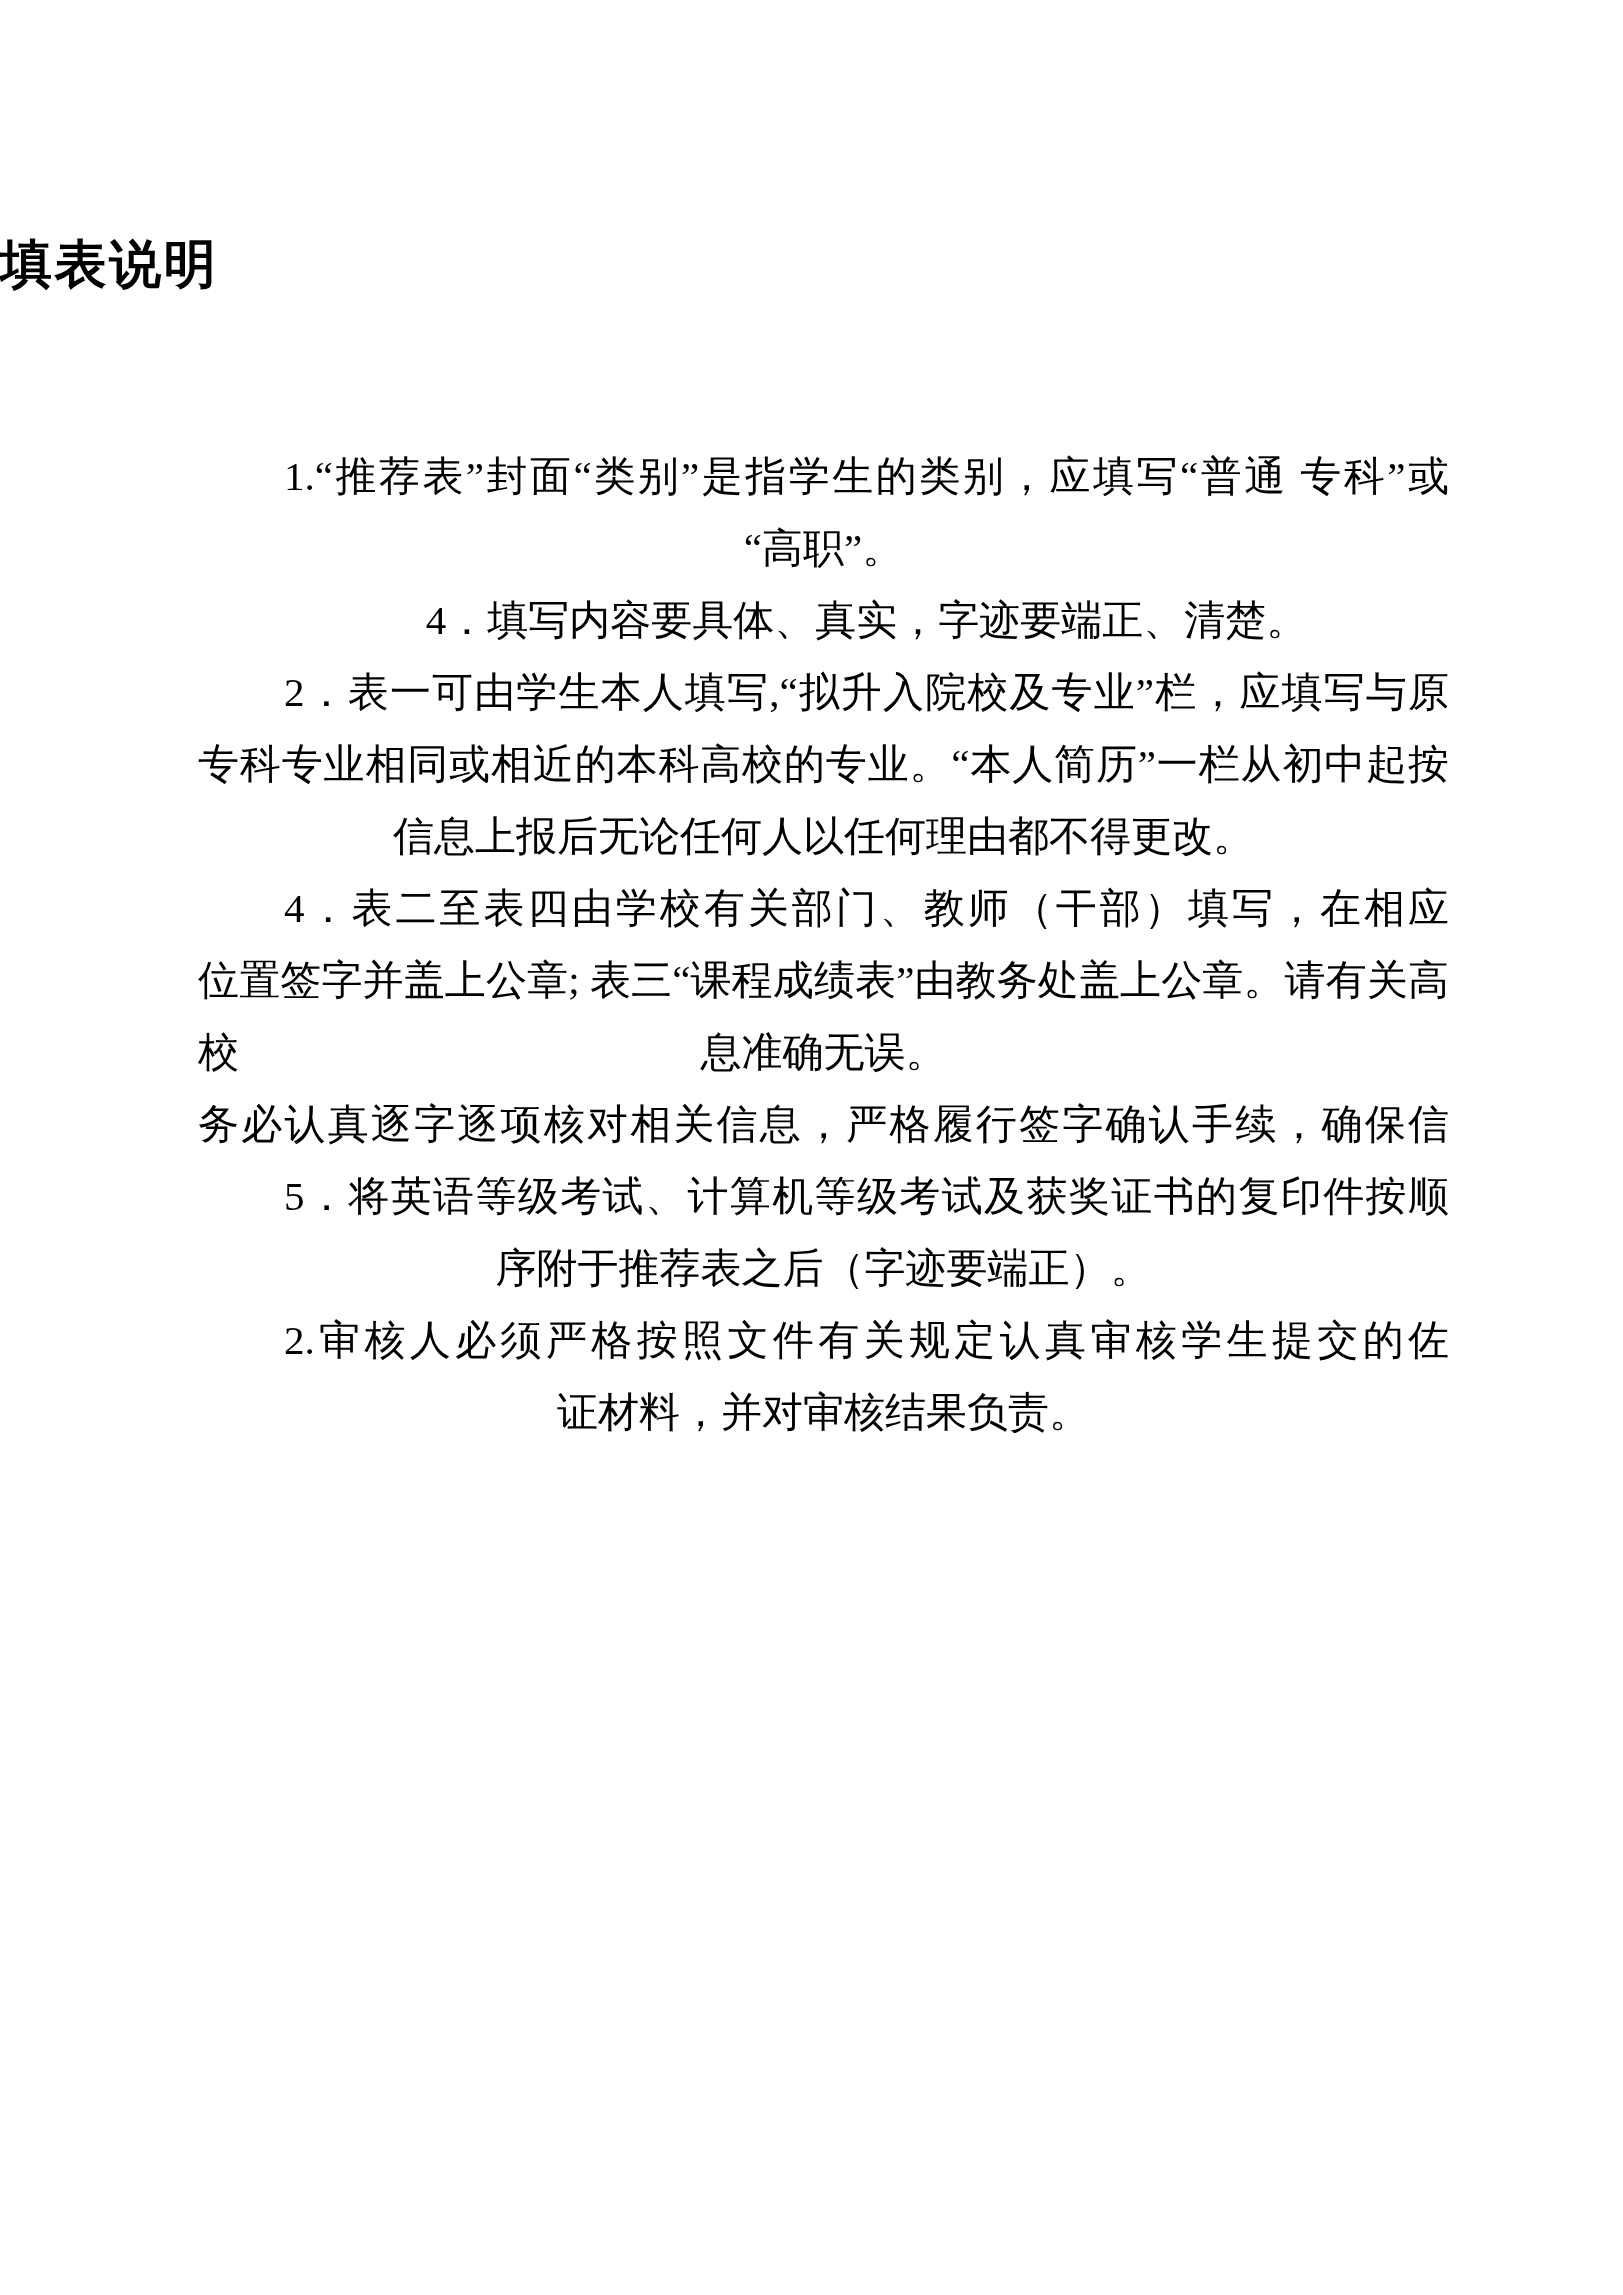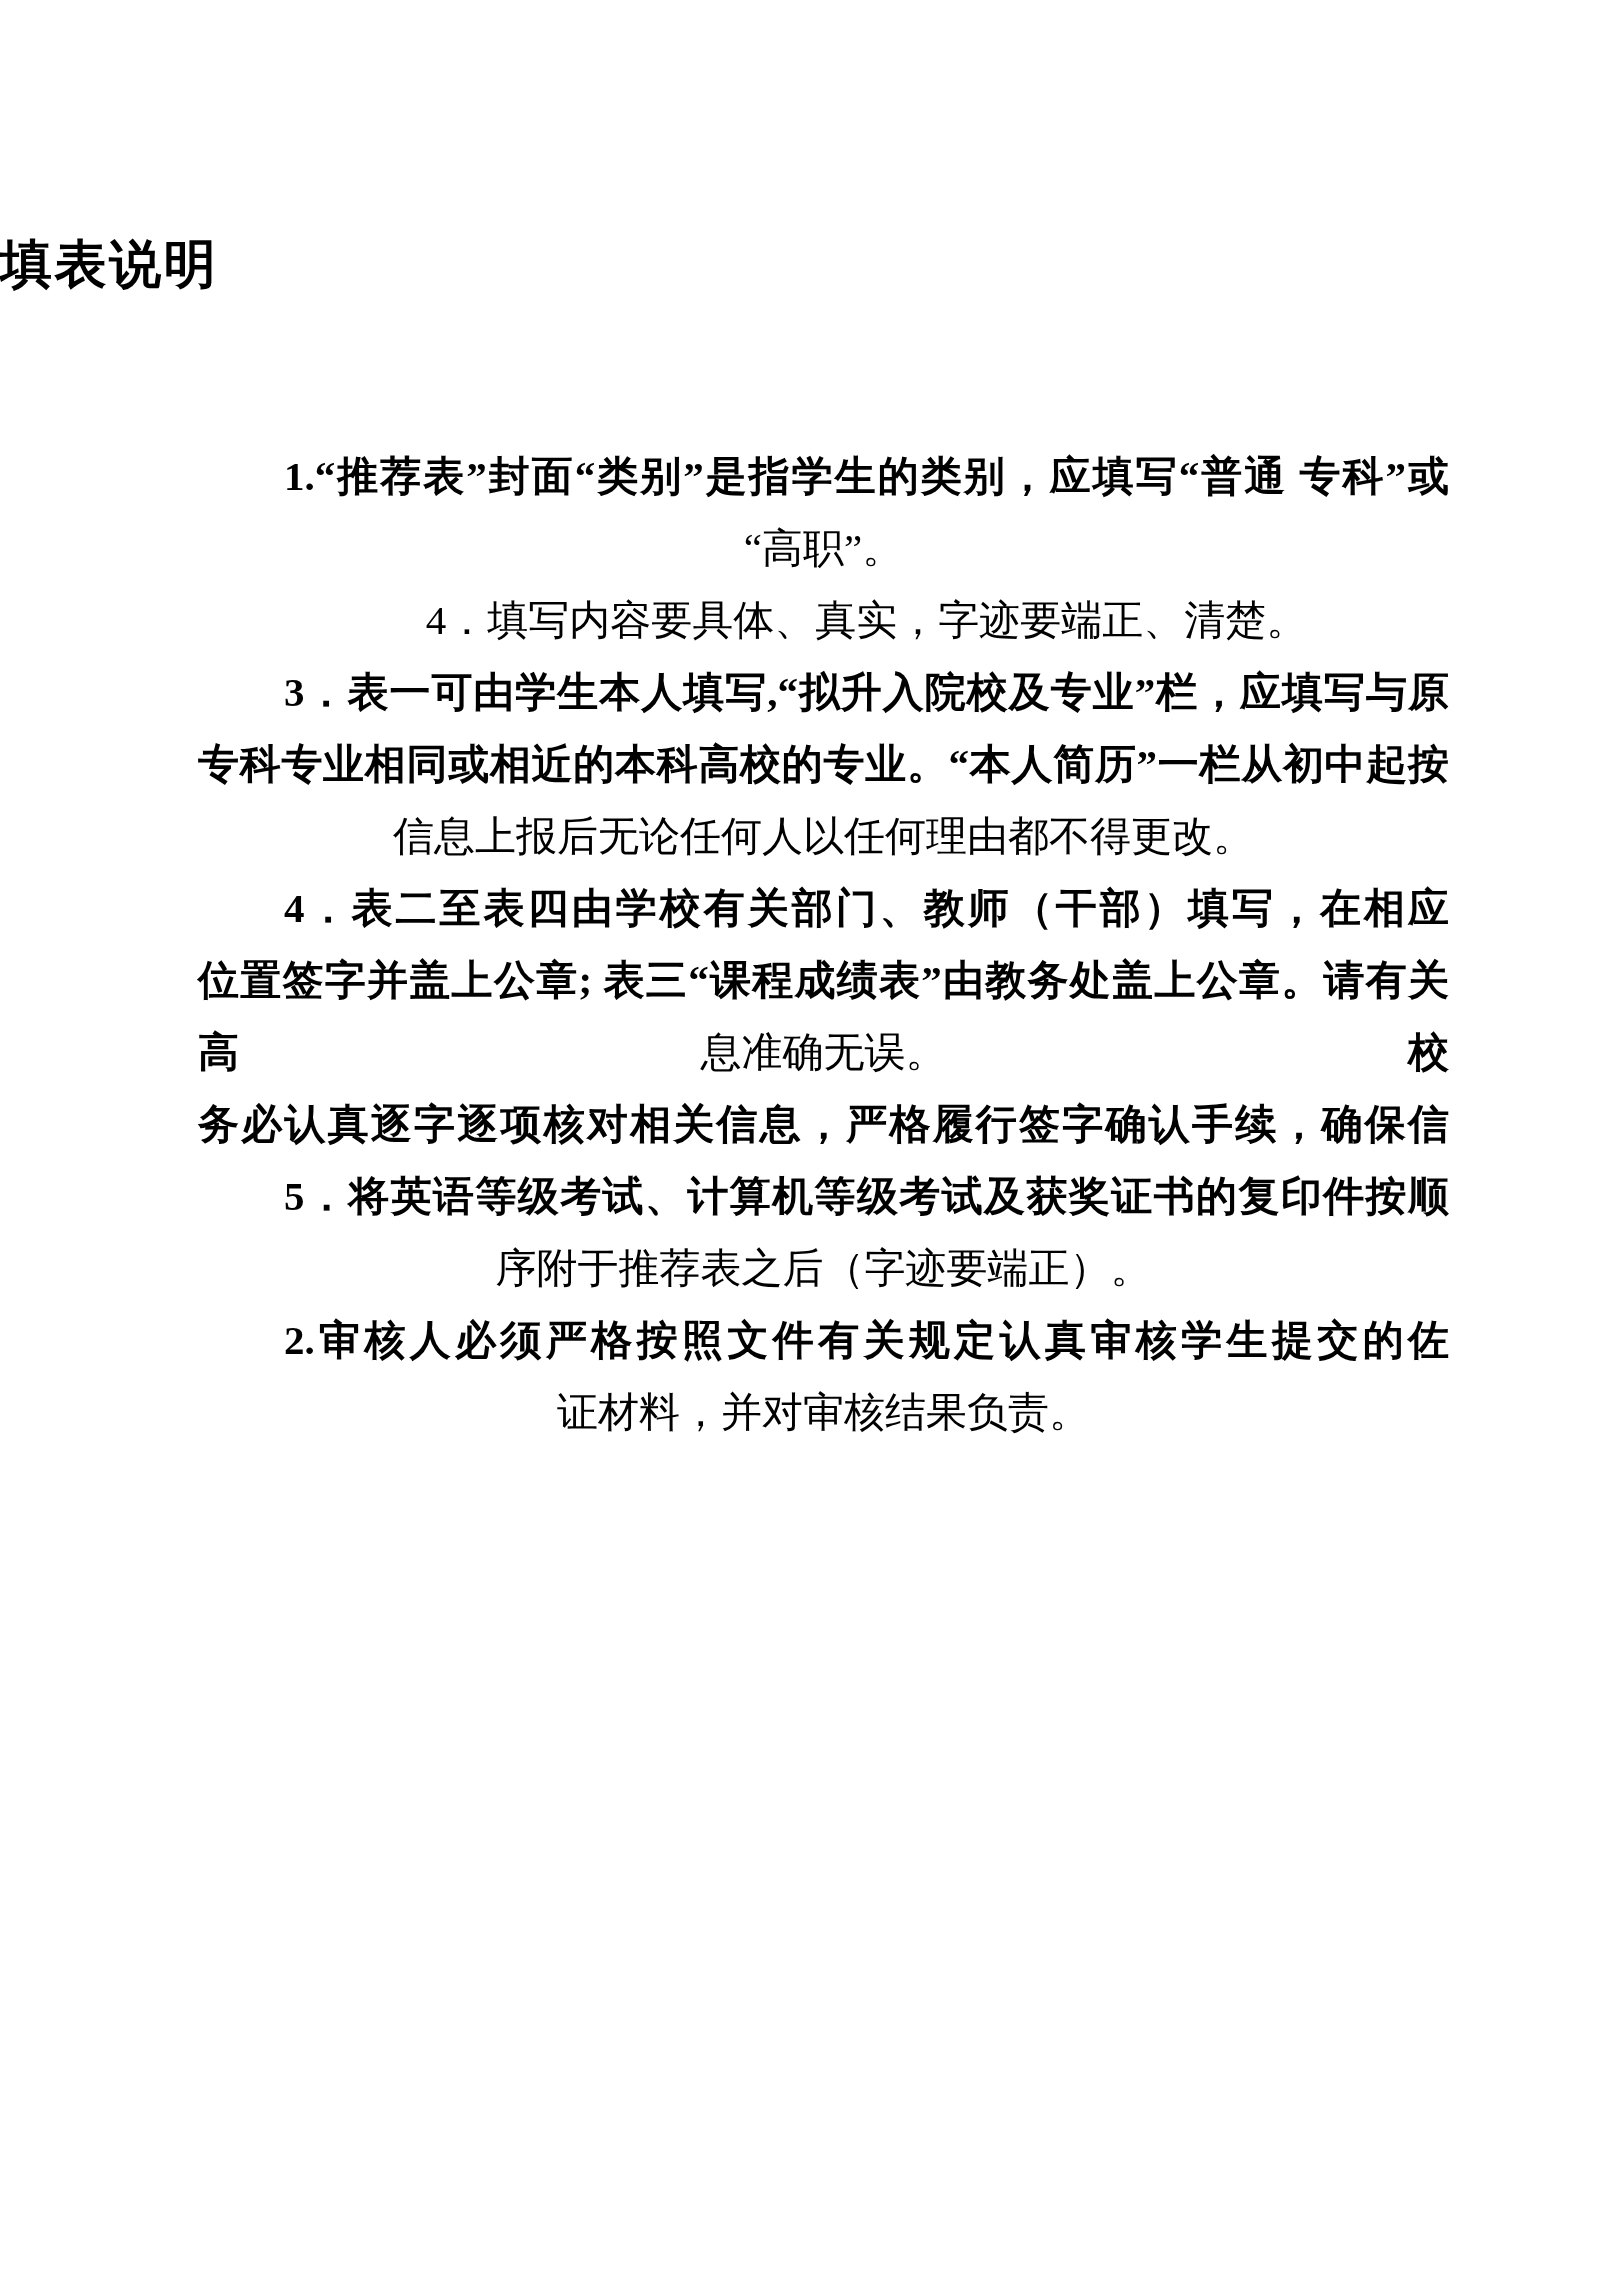--- a/index.html
+++ b/index.html
@@ -37,40 +37,39 @@
   }
   .line {
     height: 72px;
     white-space: nowrap;
     text-align: center;
   }
   .line.full {
     white-space: normal;
     text-align: justify;
     text-align-last: justify;
-    font-weight: bold;
   }
   .line.indent {
     padding-left: 86px;
   }
   .line.full.indent {
     padding-left: 86px;
     width: 1165px;
   }
 </style>
 </head>
 <body>
 
 <div class="page">
   <div class="doc-title">填表说明</div>
   <div class="content">
       <div class="line indent full">1.“推荐表”封面“类别”是指学生的类别，应填写“普通 专科”或</div>
       <div class="line">“高职”。</div>
       <div class="line indent">4．填写内容要具体、真实，字迹要端正、清楚。</div>
-      <div class="line indent full">3．表一可由学生本人填写,“拟升入院校及专业”栏，应填写与原</div>
+      <div class="line indent full">2．表一可由学生本人填写,“拟升入院校及专业”栏，应填写与原</div>
       <div class="line full">专科专业相同或相近的本科高校的专业。“本人简历”一栏从初中起按</div>
       <div class="line">信息上报后无论任何人以任何理由都不得更改。</div>
       <div class="line indent full">4．表二至表四由学校有关部门、教师（干部）填写，在相应</div>
       <div class="line full">位置签字并盖上公章; 表三“课程成绩表”由教务处盖上公章。请有关高校</div>
       <div class="line">息准确无误。</div>
       <div class="line full">务必认真逐字逐项核对相关信息，严格履行签字确认手续，确保信</div>
       <div class="line indent full">5．将英语等级考试、计算机等级考试及获奖证书的复印件按顺</div>
       <div class="line">序附于推荐表之后（字迹要端正）。</div>
       <div class="line indent full">2.审核人必须严格按照文件有关规定认真审核学生提交的佐</div>
       <div class="line">证材料，并对审核结果负责。</div>

